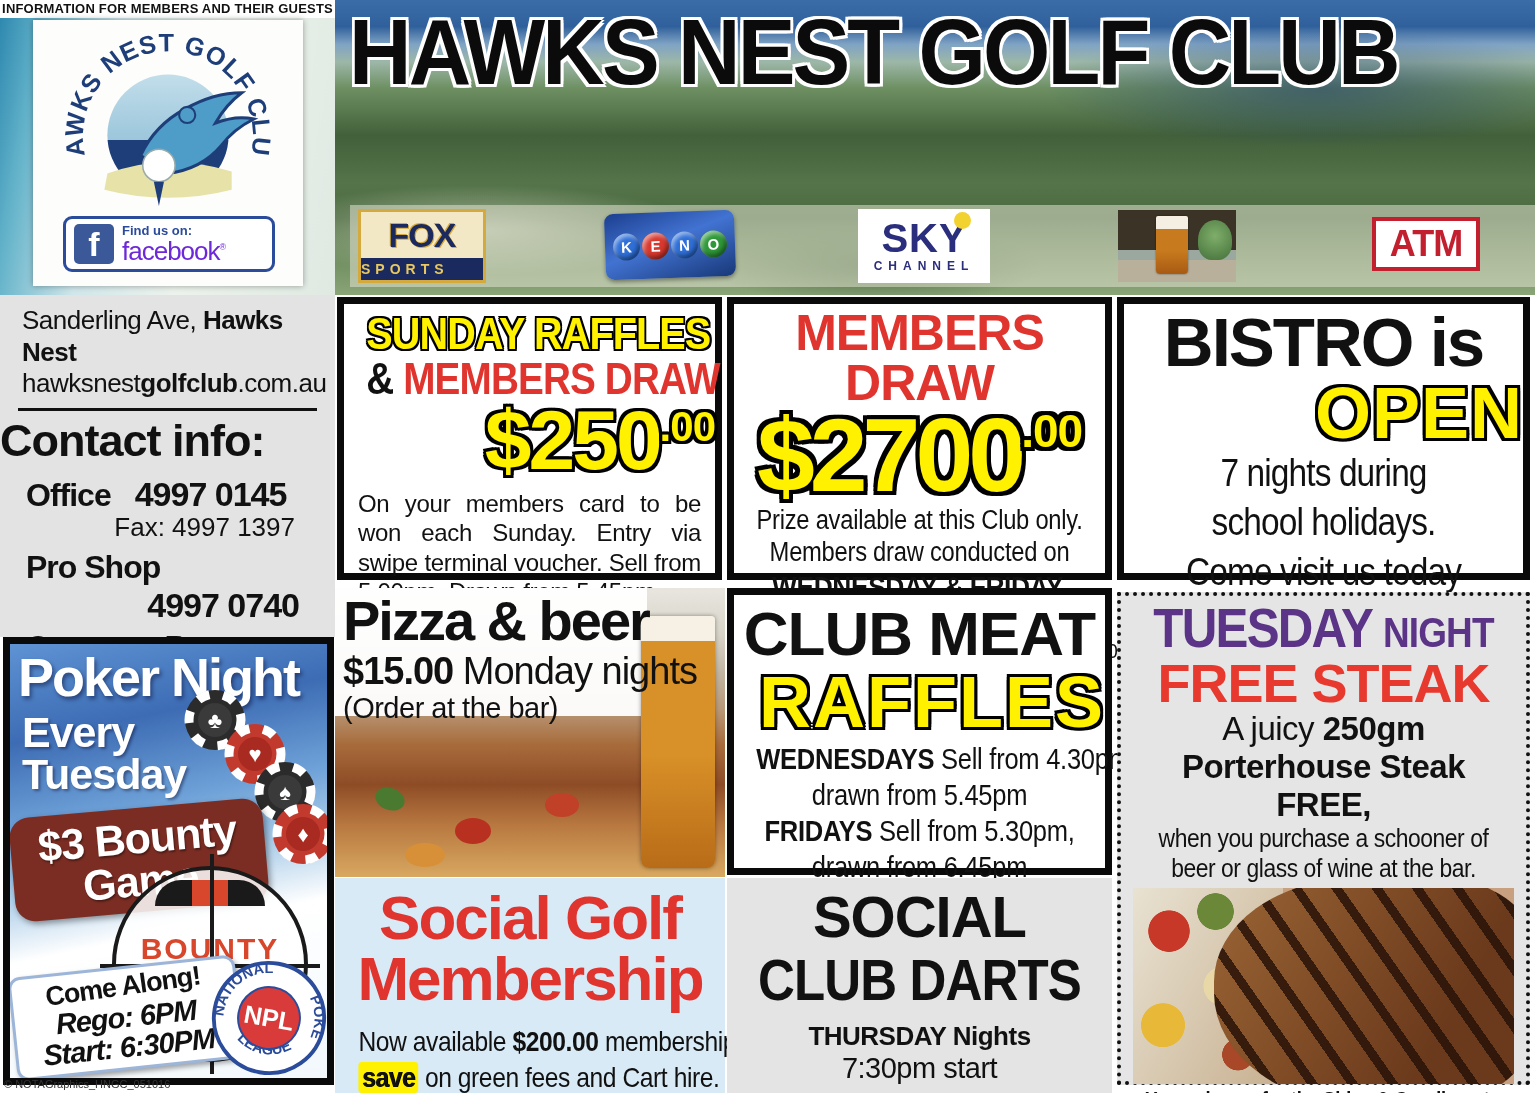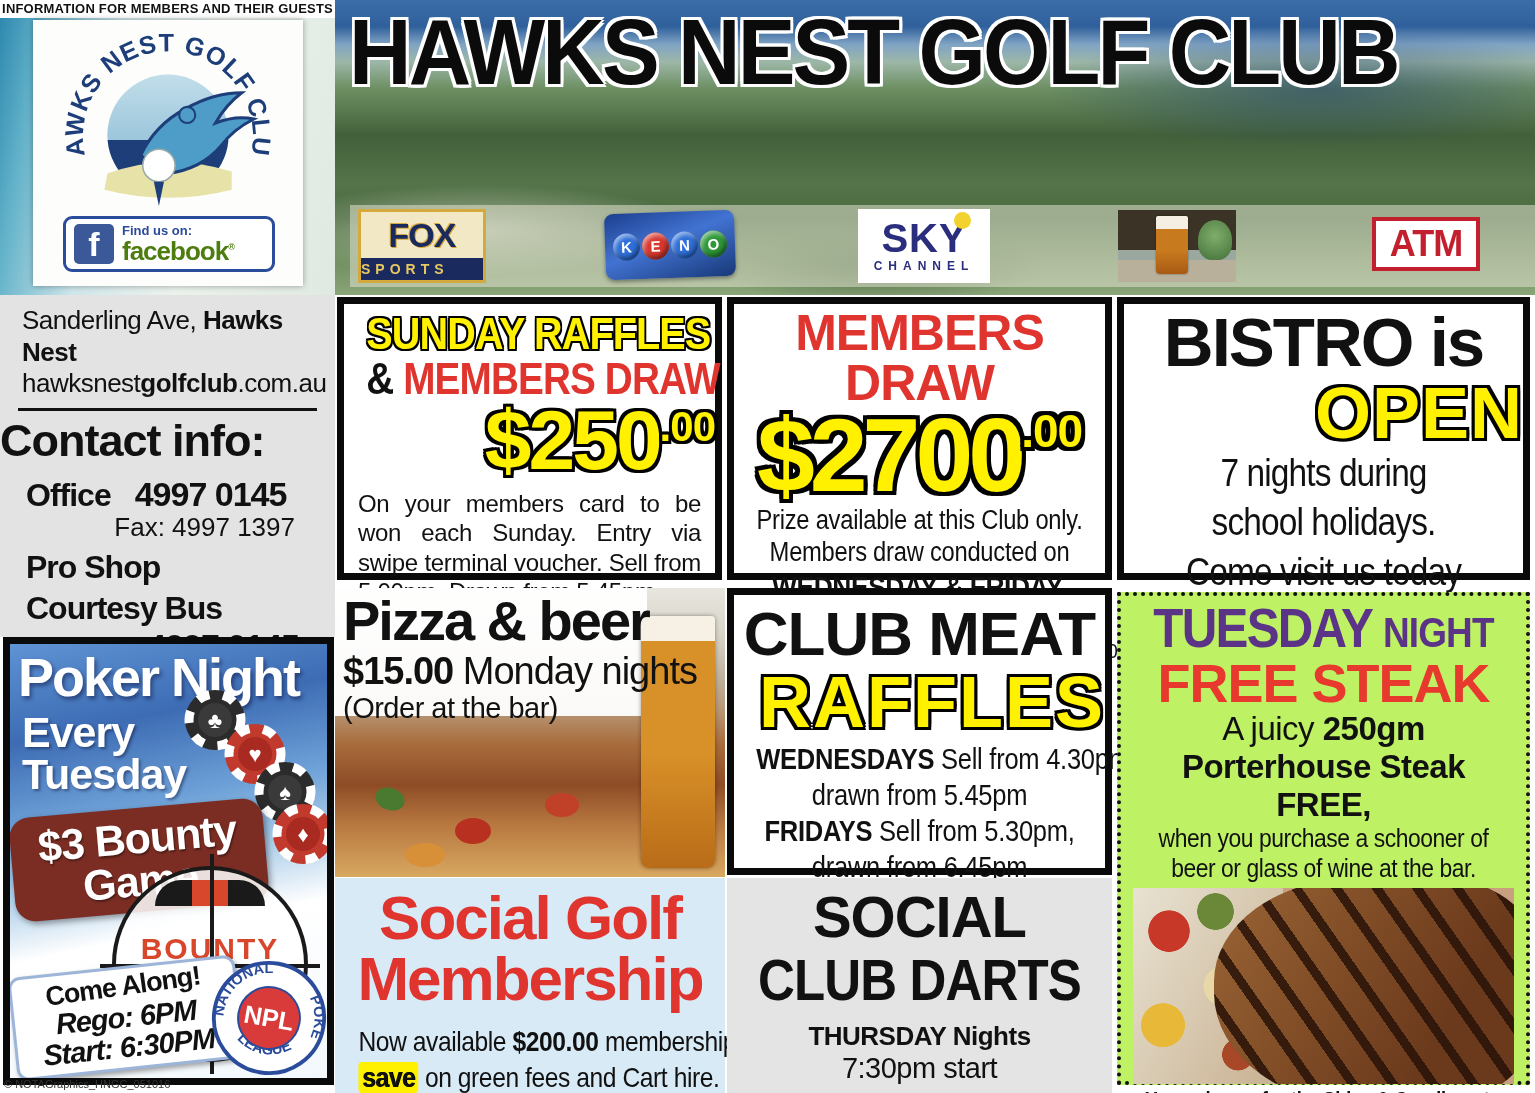--- a/index.html
+++ b/index.html
@@ -23,21 +23,21 @@
     background:linear-gradient(100deg,#2a85ad 0%,#62b2c9 12%,#cfe6ea 32%,#ecf2ec 58%,#dfe9e2 100%);}
   .info-strip{left:0;top:0;width:335px;height:18px;background:#fff;
     font-size:13px;font-weight:700;letter-spacing:.2px;text-align:center;line-height:17px;}
   .logo-card{left:33px;top:20px;width:270px;height:266px;background:#fdfdfb;
     box-shadow:0 0 6px rgba(0,0,0,.35);}
   .fb-badge{left:30px;top:196px;width:212px;height:56px;background:#fff;border:3px solid #2B4B9B;
     border-radius:9px;display:flex;align-items:center;gap:8px;padding:0 8px;box-sizing:border-box;}
   .fb-f{width:40px;height:40px;background:#3B5998;border-radius:5px;color:#fff;
     font-size:34px;font-weight:800;text-align:center;line-height:40px;}
   .fb-l1{font-size:13px;font-weight:700;color:#2B4B9B;line-height:1.1;}
-  .fb-l2{font-size:26px;font-weight:700;color:#4d7c0f;line-height:1.0;letter-spacing:-1px;}
+  .fb-l2{font-size:26px;font-weight:400;color:#6d28d9;line-height:1.0;letter-spacing:-1px;}
   .fb-reg{font-size:9px;vertical-align:super;}
 
   
   #hero{left:335px;top:0;width:1200px;height:295px;overflow:hidden;
     background:
       radial-gradient(ellipse 340px 70px at 12% 78%,rgba(235,235,220,.55),transparent 65%),
       radial-gradient(ellipse 420px 90px at 82% 30%,rgba(30,60,110,.55),transparent 65%),
       radial-gradient(ellipse 260px 60px at 45% 90%,rgba(60,90,50,.7),transparent 65%),
       linear-gradient(180deg,#3a6ea8 0%,#30609b 9%,#7fa3c4 15%,#9db7a8 21%,#6d8f62 30%,#42603a 46%,#55744a 62%,#4a6a40 74%,#6b8a5c 86%,#8aa578 100%);}
   .hero-title{left:14px;top:6px;width:1185px;font-size:92px;font-weight:900;
@@ -119,21 +119,21 @@
   .pz-o{position:absolute;left:8px;top:104px;font-size:29px;letter-spacing:-.5px;}
 
   
   #meat-box{left:727px;top:588px;width:385px;height:287px;text-align:center;padding-top:8px;}
   .meat-t1{font-size:62px;font-weight:900;letter-spacing:-1px;line-height:1.0;}
   .meat-t2{font-size:72px;font-weight:900;letter-spacing:2px;line-height:1.05;}
   .meat-l{font-size:29px;line-height:1.25;letter-spacing:-.3px;}
   .meat-l b{font-weight:900;}
 
   
-  #steak-box{left:1117px;top:592px;width:413px;height:493px;background:#bef264;
+  #steak-box{left:1117px;top:592px;width:413px;height:493px;background:#e5e5e5;
     border:4px dotted #111;box-sizing:border-box;text-align:center;padding-top:4px;}
   .stk-t1{font-size:56px;font-weight:900;color:#5B3387;letter-spacing:-2px;line-height:1.0;}
   .stk-t1 .sub{font-size:42px;letter-spacing:-1px;}
   .stk-t2{font-size:54px;font-weight:900;color:#E8392F;letter-spacing:-1px;line-height:1.0;}
   .stk-l{font-size:33px;line-height:1.15;letter-spacing:-.5px;}
   .stk-l b{font-weight:900;}
   .stk-s{font-size:26px;line-height:1.15;letter-spacing:-.5px;}
   .stk-photo{position:relative;margin:4px auto 2px auto;width:381px;height:196px;overflow:hidden;background:#C8A080;}
   .stk-meat{position:absolute;right:-20px;top:-10px;width:320px;height:230px;border-radius:45% 30% 35% 50%;
     background:repeating-linear-gradient(55deg,rgba(40,18,8,.0) 0 24px,rgba(40,18,8,.85) 24px 33px),
@@ -264,20 +264,21 @@
     <div class="c-rule"></div>
     <div class="c-head">Contact info:</div>
     <div class="c-row">
       <span class="c-lab">Office</span>
       <span class="c-num">4997 0145</span>
     </div>
     <div class="c-fax">Fax: 4997 1397</div>
     <div class="c-row" style="margin-top:6px;">
       <span class="c-lab">Pro Shop</span>
     </div>
+    <div class="c-numr">4997 0740</div>
     <div class="c-row" style="margin-top:4px;">
       <span class="c-lab">Courtesy Bus</span>
     </div>
     <div class="c-numr">4997 0145</div>
   </div>
 
   <div id="sunday-box" class="abs bbox">
     <div class="sun-t1 yel ob2 nw cx88">SUNDAY RAFFLES</div>
     <div class="sun-t2 nw cx88"><span>&amp; </span><span class="red">MEMBERS DRAW</span></div>
     <div class="sun-amt yel ob3"><span>$250</span><span class="sun-cents">.00</span></div>

